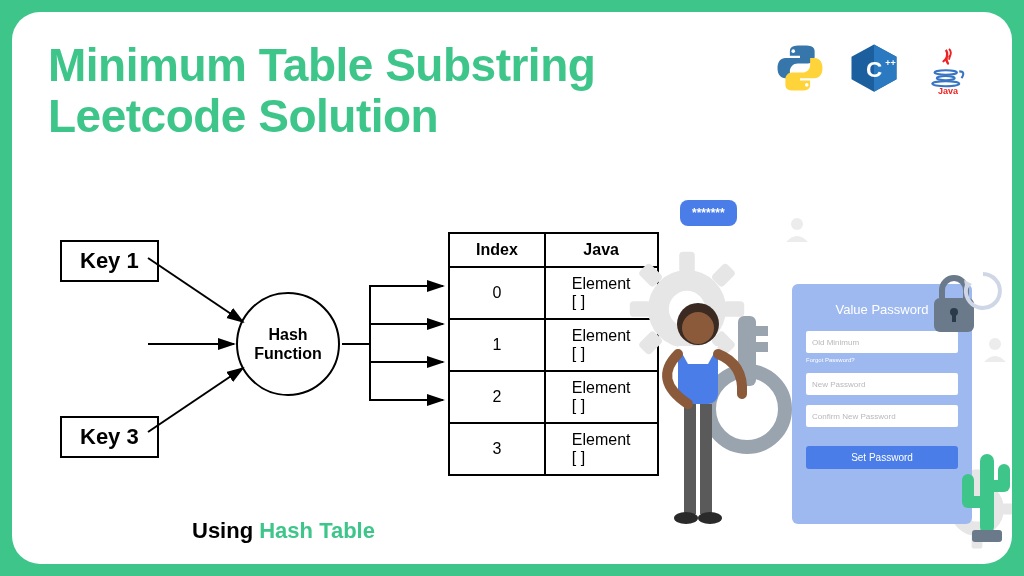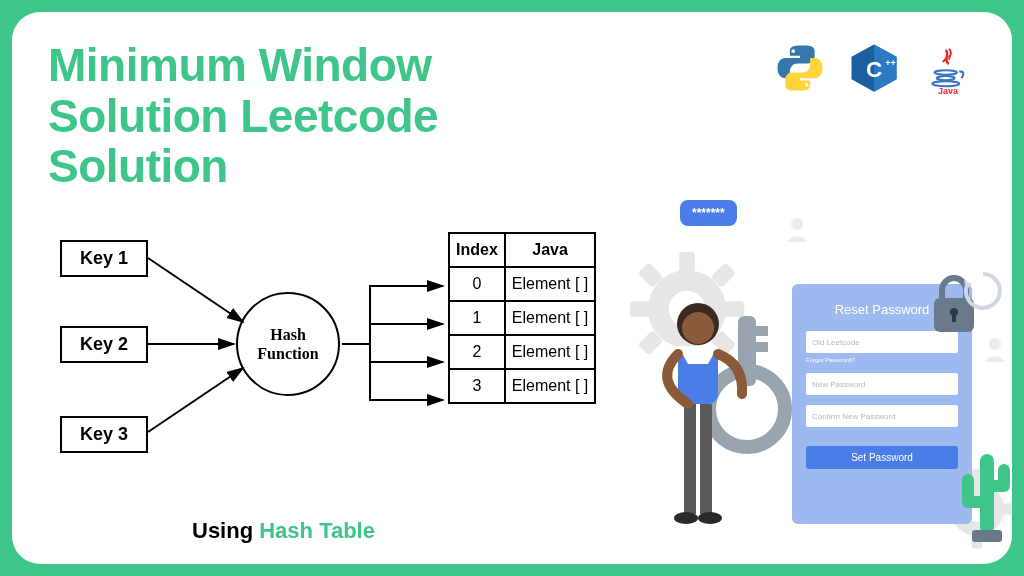--- a/index.html
+++ b/index.html
@@ -51,21 +51,21 @@
     top: 220px;
     left: 36px;
     width: 600px;
     height: 260px;
   }
   .key-box {
     position: absolute;
     border: 2px solid #000;
     background: #fff;
     padding: 6px 18px;
-    font-size: 18px;
+    font-size: 22px;
     font-weight: 600;
     color: #000;
   }
   .key1 { top: 8px; left: 12px; }
   .key2 { top: 94px; left: 12px; }
   .key3 { top: 184px; left: 12px; }
   .hash-circle {
     position: absolute;
     top: 60px;
     left: 188px;
@@ -74,32 +74,31 @@
     border: 2px solid #000;
     border-radius: 50%;
     display: flex;
     align-items: center;
     justify-content: center;
     text-align: center;
     font-weight: 700;
     font-size: 16px;
     line-height: 1.2;
     background: #fff;
-    font-family: Liberation Serif, serif;
   }
   .htable {
     position: absolute;
     top: 0;
     left: 400px;
     border: 2px solid #000;
     border-collapse: collapse;
   }
   .htable th, .htable td {
     border: 2px solid #000;
-    padding: 7px 6px;
+    padding: 7px 26px;
     font-size: 16px;
     text-align: center;
   }
   .htable th { font-weight: 700; }
   .htable td.val { text-align: left; }
   .caption {
     position: absolute;
     bottom: 20px;
     left: 180px;
     font-size: 22px;
@@ -196,21 +195,21 @@
     position: absolute;
     right: -24px;
     bottom: 20px;
   }
 </style>
 </head>
 <body>
 
 <div class="card">
 
-  <h1 class="title">Minimum Window Solution Leetcode Solution</h1>
+  <h1 class="title">Minimum Table Substring Leetcode Solution</h1>
 
   <div class="lang-icons">
     <div class="lang-icon">
       <svg width="54" height="54" viewBox="0 0 48 48">
         <path d="M24 4c-5 0-9 .6-9 5v4h9v2H11c-4 0-7 3-7 9s3 9 7 9h4v-6c0-4 3-7 7-7h9c3.5 0 6-2.5 6-6V9c0-4.4-4-5-9-5h-4z" fill="#3776ab"></path>
         <circle cx="18" cy="9" r="1.6" fill="#fff"></circle>
         <path d="M24 44c5 0 9-.6 9-5v-4h-9v-2h13c4 0 7-3 7-9s-3-9-7-9h-4v6c0 4-3 7-7 7h-9c-3.5 0-6 2.5-6 6v5c0 4.4 4 5 9 5h4z" fill="#ffd43b"></path>
         <circle cx="30" cy="39" r="1.6" fill="#fff"></circle>
       </svg>
     </div>
@@ -230,21 +229,20 @@
         <ellipse cx="22" cy="33" rx="8" ry="1.8" fill="none" stroke="#3a75c4" stroke-width="1.8"></ellipse>
         <ellipse cx="22" cy="38" rx="12" ry="2.2" fill="none" stroke="#3a75c4" stroke-width="1.8"></ellipse>
         <path d="M34 27 q6 0 2 6" fill="none" stroke="#3a75c4" stroke-width="1.8"></path>
         <text x="24" y="47" font-size="8" font-weight="bold" fill="#e22" text-anchor="middle" font-family="Arial">Java</text>
       </svg>
     </div>
   </div>
 
   <div class="diagram">
     <div class="key-box key1">Key 1</div>
-    <div class="key-box key2">Key 2</div>
     <div class="key-box key3">Key 3</div>
 
     <div class="hash-circle">
       <span>Hash Function</span>
     </div>
 
     <table class="htable">
       <tbody>
           <tr>
         <th>Index</th>
@@ -331,22 +329,22 @@
         <rect x="8" y="26" width="40" height="34" rx="6" fill="#6a7a8a"></rect>
         <path d="M16 26 v-8 a12 12 0 0 1 24 0 v8" fill="none" stroke="#6a7a8a" stroke-width="6"></path>
         <circle cx="28" cy="40" r="4" fill="#2a3a4a"></circle>
         <rect x="26" y="40" width="4" height="10" fill="#2a3a4a"></rect>
       </svg>
       <svg style="position:absolute;top:-18px;right:-36px" width="50" height="50">
         <path d="M25 8 a17 17 0 1 1 -16 11" fill="none" stroke="#cfd7e6" stroke-width="4"></path>
         <polygon points="6,14 14,18 8,24" fill="#cfd7e6"></polygon>
       </svg>
 
-      <div class="form-title">Reset Password</div>
-      <div class="form-input">Old Leetcode</div>
+      <div class="form-title">Value Password</div>
+      <div class="form-input">Old Minimum</div>
       <div class="forgot-link">Forgot Password?</div>
       <div class="form-input">New Password</div>
       <div class="form-input">Confirm New Password</div>
       <div class="form-btn">Set Password</div>
     </div>
 
     <div class="speech-bubble">*******</div>
 
     <svg style="position:absolute;bottom:0;left:40px" width="190" height="310">
       <ellipse cx="115" cy="155" rx="38" ry="38" fill="none" stroke="#9aa4af" stroke-width="14"></ellipse>

